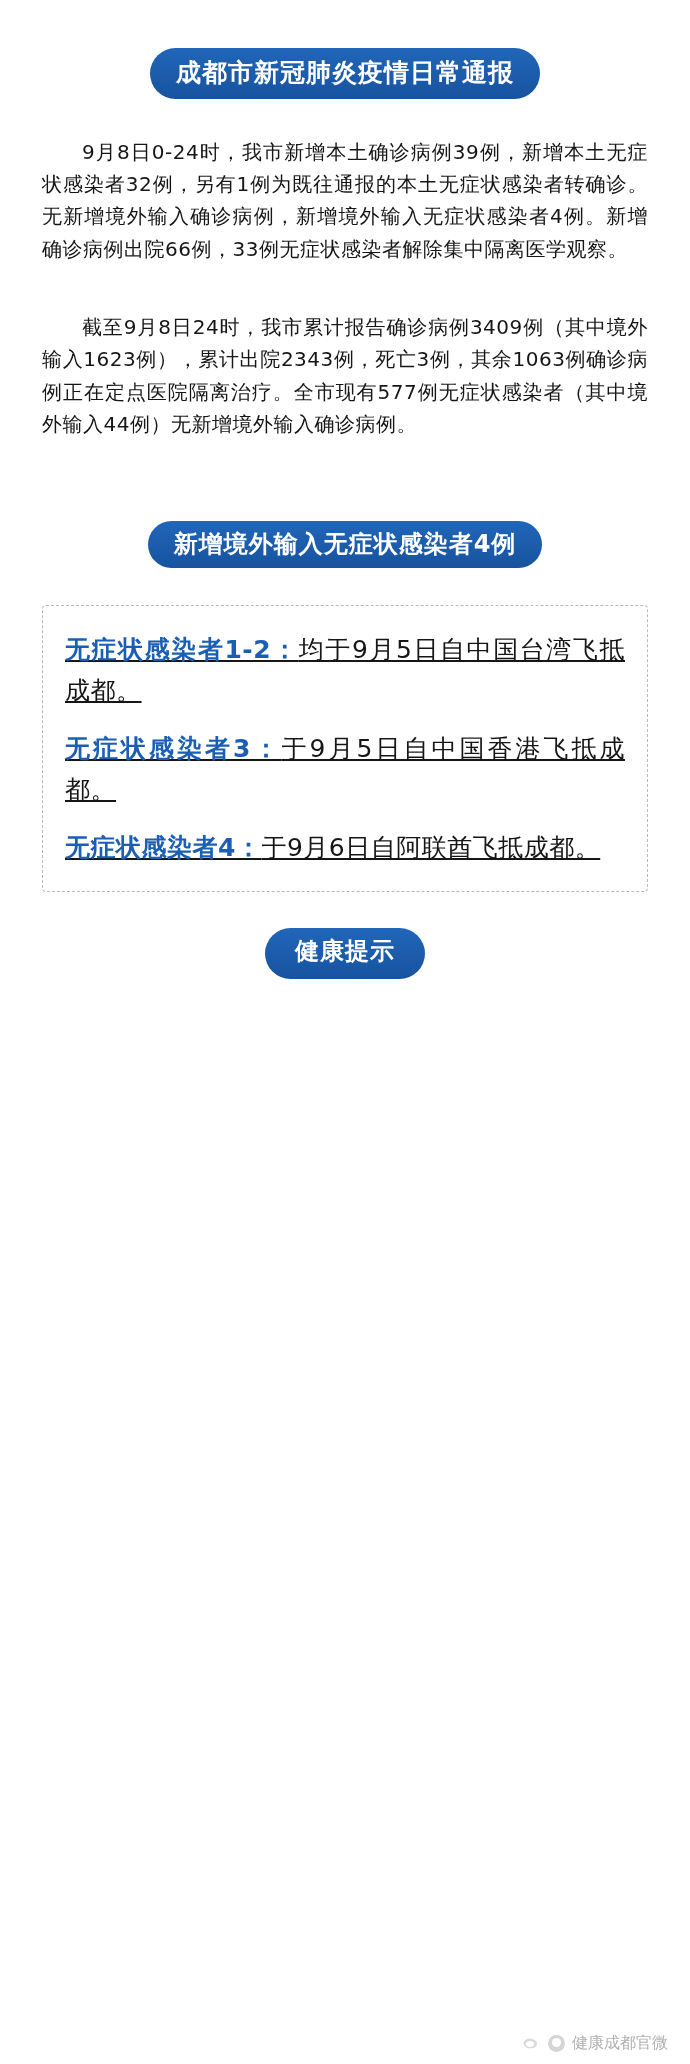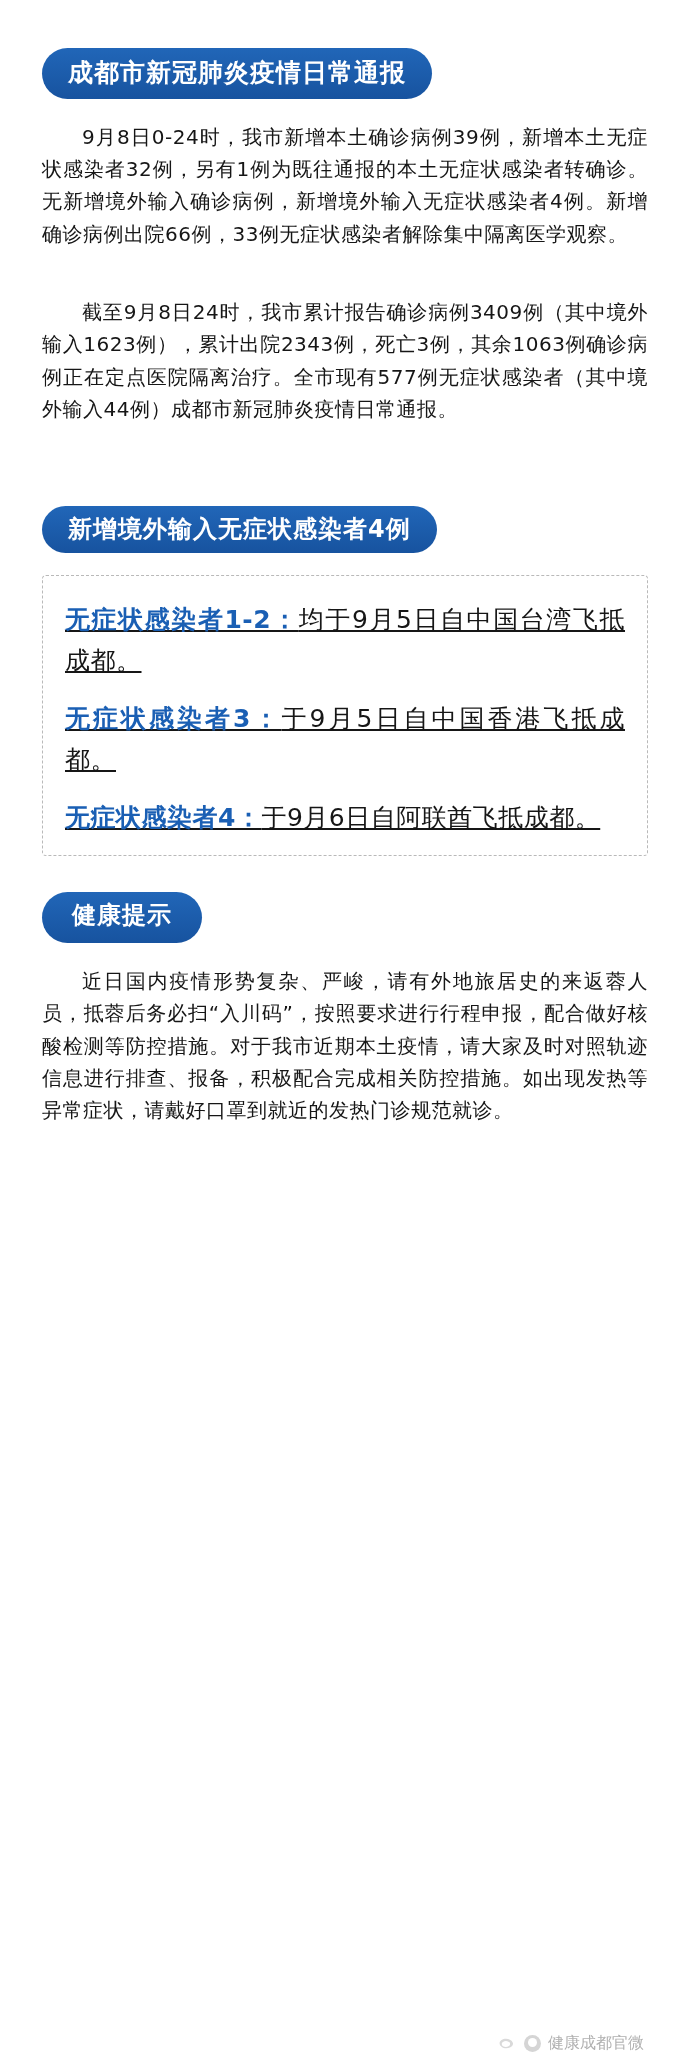--- a/index.html
+++ b/index.html
@@ -15,23 +15,23 @@
   .page {
     width: 690px;
     min-height: 2064px;
     box-sizing: border-box;
     padding: 30px 42px 0 42px;
     position: relative;
     background: #ffffff;
   }
   .banner-wrap {
     display: flex;
-    justify-content: flex-start;
+    justify-content: center;
     margin-top: 18px;
-    margin-bottom: 22px;
+    margin-bottom: 37px;
   }
   .banner {
     display: inline-block;
     background: #1a5fb4;
     background: linear-gradient(180deg, #2166b8 0%, #17539f 100%);
     color: #ffffff;
     font-size: 25px;
     font-weight: bold;
     letter-spacing: 1px;
     padding: 11px 26px 12px 26px;
@@ -67,29 +67,29 @@
   }
   .case-line {
     font-size: 25px;
     line-height: 1.62;
     margin: 0 0 18px 0;
     letter-spacing: 0.5px;
     color: #161616;
     text-align: justify;
     text-decoration: underline;
   }
-  .case-line:last-child { margin-bottom: 2px; }
+  .case-line:last-child { margin-bottom: 8px; }
   .case-label {
     color: #1a5fb4;
     font-weight: bold;
   }
   .footer {
     position: absolute;
     bottom: 10px;
-    right: 46px;
+    right: 22px;
     display: flex;
     align-items: center;
     gap: 7px;
     color: #b0b0b0;
     font-size: 16px;
   }
   .weibo-icon {
     display: inline-block;
     width: 19px;
     height: 19px;
@@ -124,21 +124,21 @@
 <div class="page">
 
   <div class="banner-wrap">
     <div class="banner">成都市新冠肺炎疫情日常通报</div>
   </div>
 
   <p class="para">9月8日0-24时，我市新增本土确诊病例39例，新增本土无症状感染者32例，另有1例为既往通报的本土无症状感染者转确诊。无新增境外输入确诊病例，新增境外输入无症状感染者4例。新增确诊病例出院66例，33例无症状感染者解除集中隔离医学观察。</p>
 
   <div class="gap-md"></div>
 
-  <p class="para">截至9月8日24时，我市累计报告确诊病例3409例（其中境外输入1623例），累计出院2343例，死亡3例，其余1063例确诊病例正在定点医院隔离治疗。全市现有577例无症状感染者（其中境外输入44例）成都市新冠肺炎疫情日常通报。</p>
+  <p class="para">截至9月8日24时，我市累计报告确诊病例3409例（其中境外输入1623例），累计出院2343例，死亡3例，其余1063例确诊病例正在定点医院隔离治疗。全市现有577例无症状感染者（其中境外输入44例）无新增境外输入确诊病例。</p>
 
   <div class="gap-lg"></div>
 
   <div class="banner-wrap">
     <div class="banner small">新增境外输入无症状感染者4例</div>
   </div>
 
   <div class="dashed-box">
     <p class="case-line">
       <span class="case-label">无症状感染者1-2：</span><span>均于9月5日自中国台湾飞抵成都。</span>
@@ -148,21 +148,20 @@
     </p>
     <p class="case-line">
       <span class="case-label">无症状感染者4：</span><span>于9月6日自阿联酋飞抵成都。</span>
     </p>
   </div>
 
   <div class="banner-wrap">
     <div class="banner tip">健康提示</div>
   </div>
 
-  <p class="para">近日国内疫情形势复杂、严峻，请有外地旅居史的来返蓉人员，抵蓉后务必扫“入川码”，按照要求进行行程申报，配合做好核酸检测等防控措施。对于我市近期本土疫情，请大家及时对照轨迹信息进行排查、报备，积极配合完成相关防控措施。如出现发热等异常症状，请戴好口罩到就近的发热门诊规范就诊。</p>
 
   <div class="footer">
     <span class="weibo-icon">
       <svg viewBox="0 0 24 24" width="19" height="19" aria-hidden="true">
         <path fill="currentColor" d="M10 6c-4 0-8 2.4-8 5.6C2 15.2 6 18 10.5 18S19 15.6 19 12.3C19 9 14.5 6 10 6zm0 10.3c-2.9 0-5.3-1.7-5.3-3.8S7.1 8.7 10 8.7s5.3 1.7 5.3 3.8-2.4 3.8-5.3 3.8z"></path>
       </svg>
     </span>
     <span class="avatar-dot"></span>
     <span>健康成都官微</span>
   </div>

